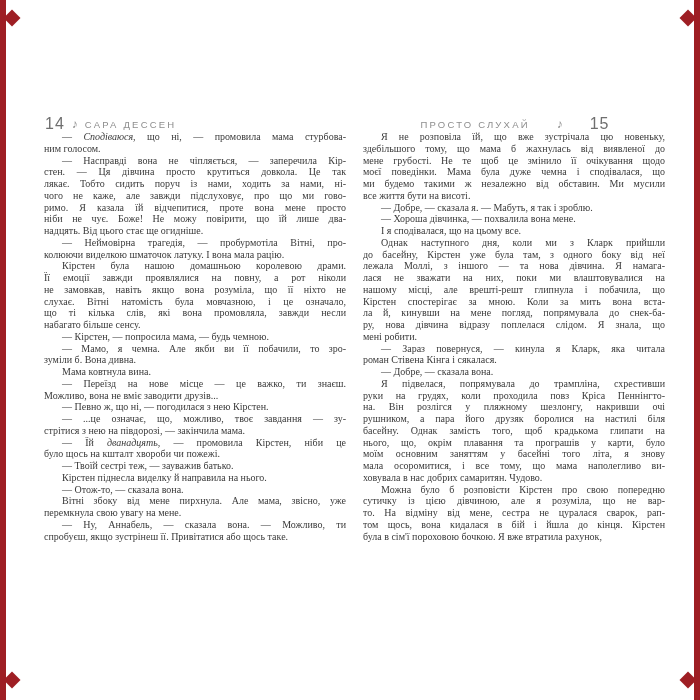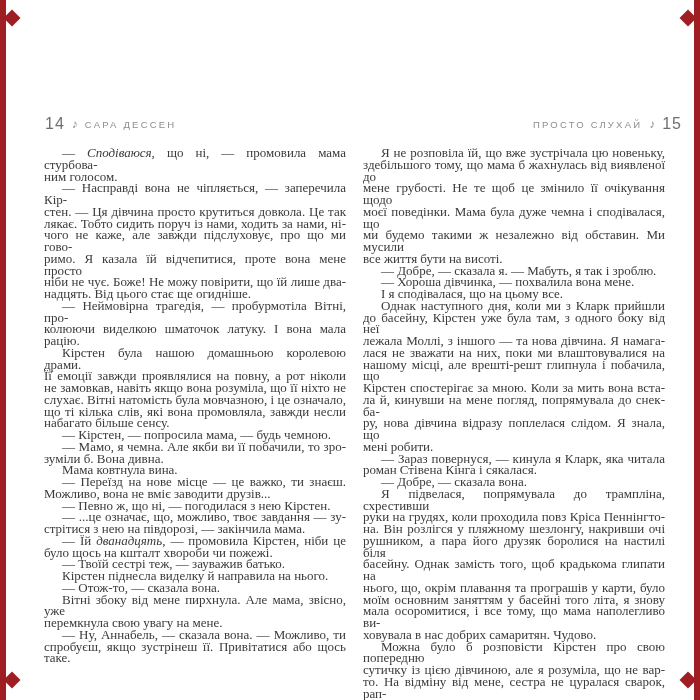--- a/index.html
+++ b/index.html
@@ -21,28 +21,28 @@
   .corner.br{right:6px;bottom:14px;}
 
   
   .header{
     position:absolute;top:117px;height:14px;
     font-family:"Liberation Sans","DejaVu Sans",sans-serif;
     font-size:9.5px;letter-spacing:2.2px;color:#8d8d8d;
     display:flex;align-items:center;white-space:nowrap;
   }
   .header-left{left:45px;}
-  .header-right{left:380px;width:302px;justify-content:flex-end;}
+  .header-right{left:364px;width:302px;justify-content:center;gap:20px;}
   .pagenum{color:#6f6f6f;letter-spacing:1px;font-size:16px;}
   .note{font-size:12px;letter-spacing:0;margin:0 7px;color:#8d8d8d;}
 
   
   .textblock{
-    position:absolute;top:147px;width:302px;
-    font-size:13px;line-height:11.75px;color:#3a3a3a;
+    position:absolute;top:131px;width:302px;
+    font-size:10px;line-height:11.75px;color:#3a3a3a;
   }
   .textblock.left{left:44px;}
   .textblock.right{left:363px;}
   .para{margin:0;}
   .line{text-align:justify;text-align-last:justify;white-space:normal;}
   .line.last{text-align-last:left;}
   .line.first{text-indent:18px;}
 </style>
 </head>
 <body>

